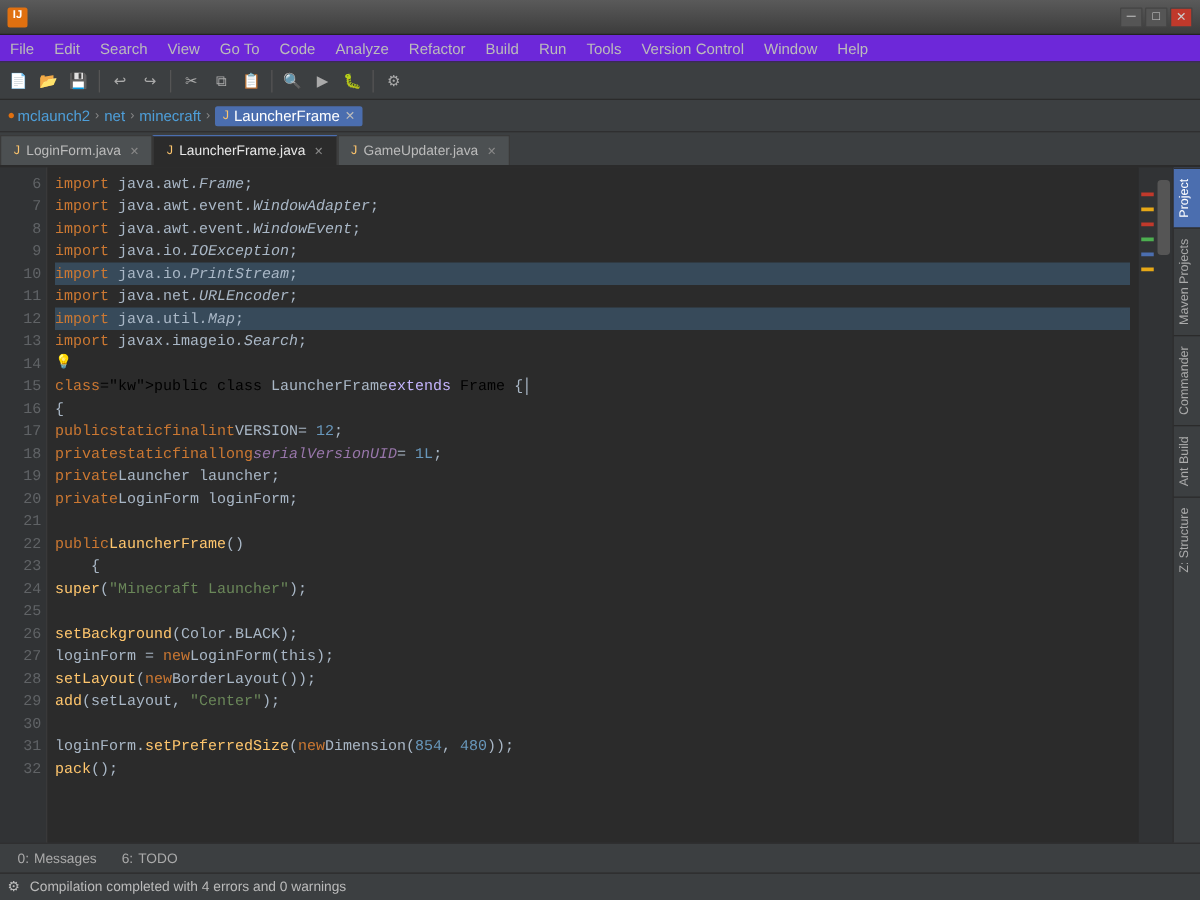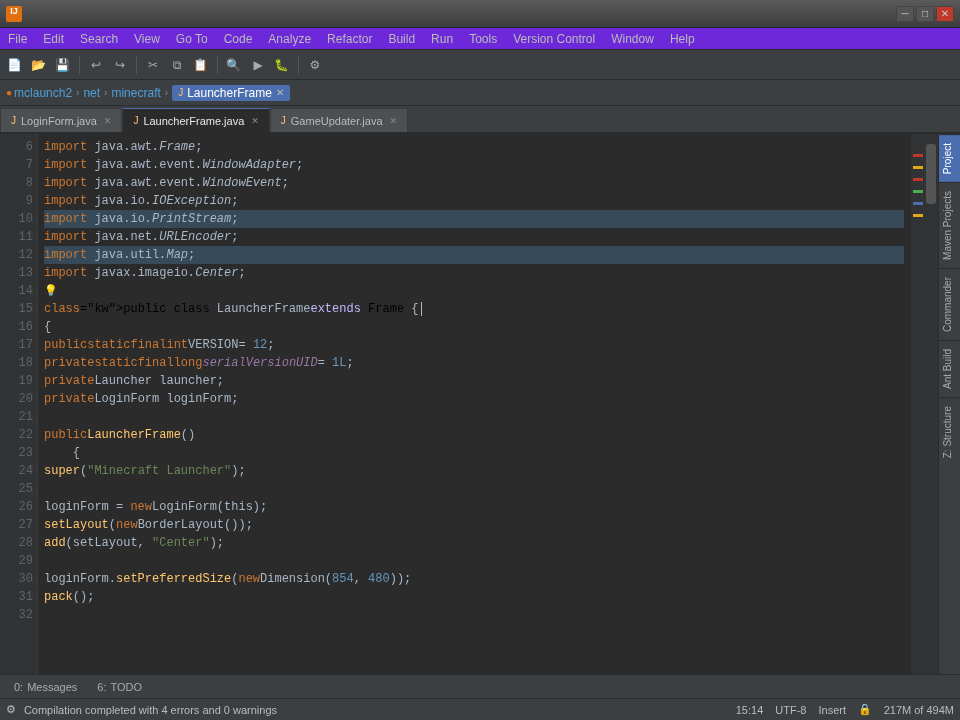--- a/index.html
+++ b/index.html
@@ -436,33 +436,34 @@
 
   <div id="code-area">
 
   <div class="code-line"><span class="import-kw">import </span><span class="plain">java.awt</span><span class="italic-class">.Frame</span><span class="plain">;</span></div>
       <div class="code-line"><span class="import-kw">import </span><span class="plain">java.awt.event</span><span class="italic-class">.WindowAdapter</span><span class="plain">;</span></div>
       <div class="code-line"><span class="import-kw">import </span><span class="plain">java.awt.event</span><span class="italic-class">.WindowEvent</span><span class="plain">;</span></div>
       <div class="code-line"><span class="import-kw">import </span><span class="plain">java.io</span><span class="italic-class">.IOException</span><span class="plain">;</span></div>
       <div class="code-line highlighted-line"><span class="import-kw">import </span><span class="plain">java.io</span><span class="italic-class">.PrintStream</span><span class="plain">;</span></div>
       <div class="code-line"><span class="import-kw">import </span><span class="plain">java.net</span><span class="italic-class">.URLEncoder</span><span class="plain">;</span></div>
       <div class="code-line highlighted-line"><span class="import-kw">import </span><span class="plain">java.util</span><span class="italic-class">.Map</span><span class="plain">;</span></div>
-      <div class="code-line"><span class="import-kw">import </span><span class="plain">javax.imageio</span><span class="italic-class">.Center</span><span class="plain">;</span></div>
+      <div class="code-line"><span class="import-kw">import </span><span class="plain">javax.imageio</span><span class="italic-class">.Search</span><span class="plain">;</span></div>
       <div class="code-line"><span style="color:#e0a030;font-size:11px;">💡</span></div>
       <div class="code-line"><span <span="" class="kw">class</span>="kw"&gt;public class <span class="classname">Launcher<span class="classname">Frame</span></span> <span class="extends-kw">extends</span> Frame <span class="plain">{</span><span style="display: inline-block; width: 1px; height: 14px; background: rgb(169, 183, 198); vertical-align: text-bottom; margin-left: 2px;"></span></div>
       <div class="code-line"><span class="plain">{</span></div>
       <div class="code-line">    <span class="kw">public</span> <span class="kw">static</span> <span class="kw">final</span> <span class="kw">int</span> <span class="plain">VERSION</span> <span class="plain">= </span><span class="number">12</span><span class="plain">;</span></div>
       <div class="code-line">    <span class="kw">private</span> <span class="kw">static</span> <span class="kw">final</span> <span class="kw">long</span> <span class="italic-var">serialVersionUID</span> <span class="plain">= </span><span class="number">1L</span><span class="plain">;</span></div>
       <div class="code-line">    <span class="kw">private</span> <span class="plain">Launcher launcher</span><span class="plain">;</span></div>
       <div class="code-line">    <span class="kw">private</span> <span class="plain">LoginForm loginForm</span><span class="plain">;</span></div>
       <div class="code-line"><span>&nbsp;</span></div>
       <div class="code-line">    <span class="kw">public</span> <span class="method">LauncherFrame</span><span class="plain">()</span></div>
       <div class="code-line"><span class="plain">    {</span></div>
       <div class="code-line">        <span class="method">super</span><span class="plain">(</span><span class="string">"Minecraft Launcher"</span><span class="plain">);</span></div>
       <div class="code-line"><span>&nbsp;</span></div>
+      <div class="code-line">        <span class="method">setBackground</span><span class="plain">(Color.BLACK);</span></div>
       <div class="code-line">        <span class="plain">loginForm = </span><span class="kw">new</span> <span class="plain">LoginForm(this);</span></div>
       <div class="code-line">        <span class="method">setLayout</span><span class="plain">(</span><span class="kw">new</span> <span class="plain">BorderLayout());</span></div>
       <div class="code-line">        <span class="method">add</span><span class="plain">(setLayout, </span><span class="string">"Center"</span><span class="plain">);</span></div>
       <div class="code-line"><span>&nbsp;</span></div>
       <div class="code-line">        <span class="plain">loginForm.</span><span class="method">setPreferredSize</span><span class="plain">(</span><span class="kw">new</span> <span class="plain">Dimension(</span><span class="number">854</span><span class="plain">, </span><span class="number">480</span><span class="plain">));</span></div>
       <div class="code-line">        <span class="method">pack</span><span class="plain">();</span></div>
     </div>
 
   <div id="scroll-marks">
 
@@ -498,20 +499,13 @@
       <span>6:</span>
       <span> TODO</span>
     </div>
   </div>
 
 <div id="status-bar">
   <div id="status-left">
     <span>⚙</span>
     <span>Compilation completed with 4 errors and 0 warnings</span>
   </div>
-  <div id="status-right">
-    <span class="status-item">15:14</span>
-    <span class="status-item">UTF-8</span>
-    <span class="status-item">Insert</span>
-    <span class="status-item">🔒</span>
-    <span class="status-item">217M of 494M</span>
-  </div>
 </div>
 
 </body></html>

